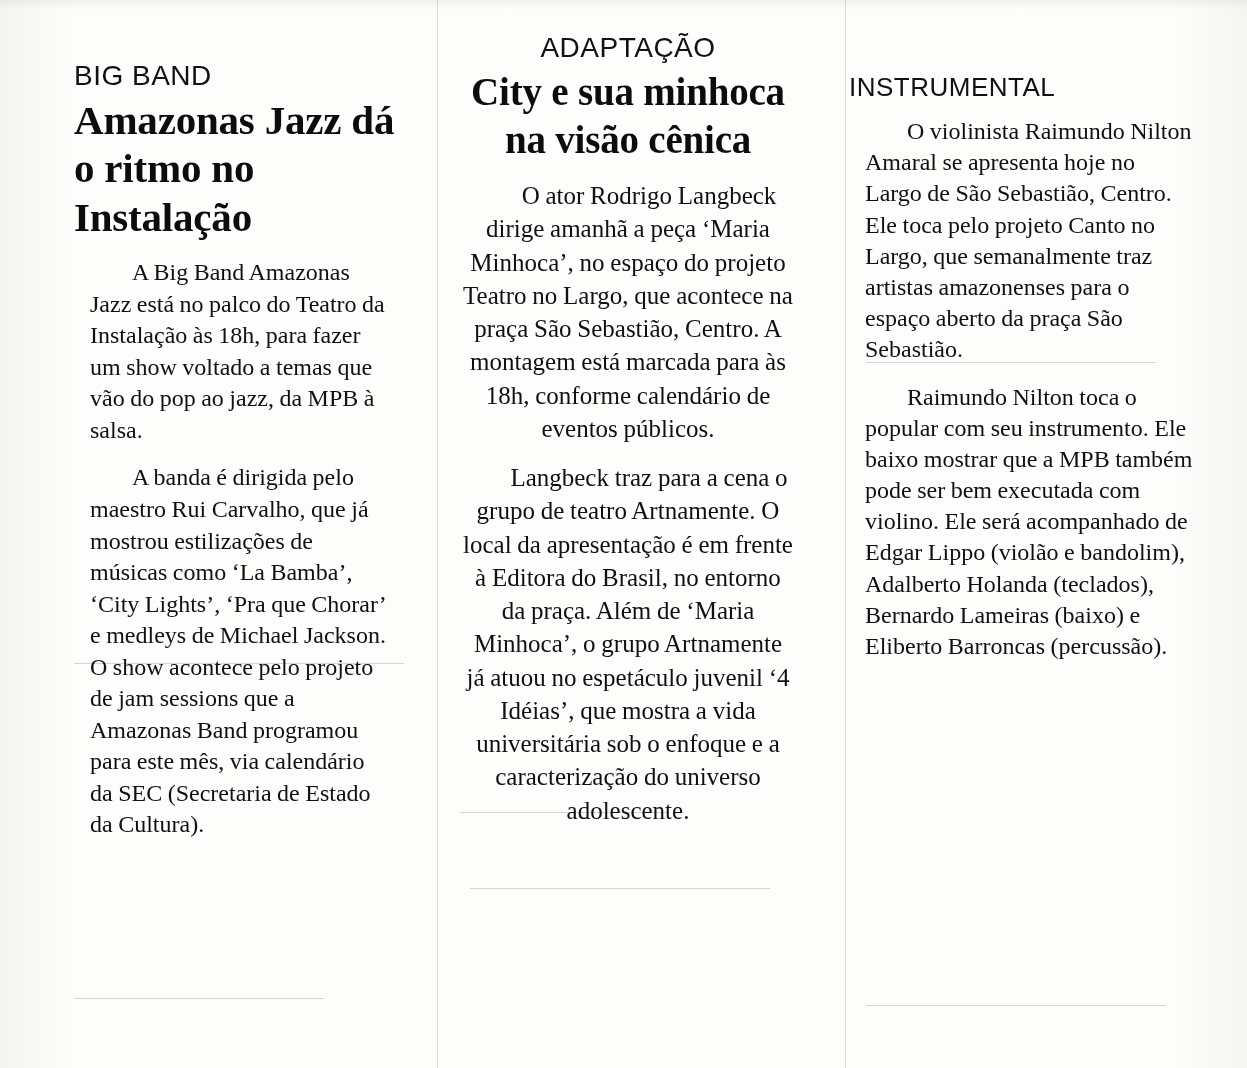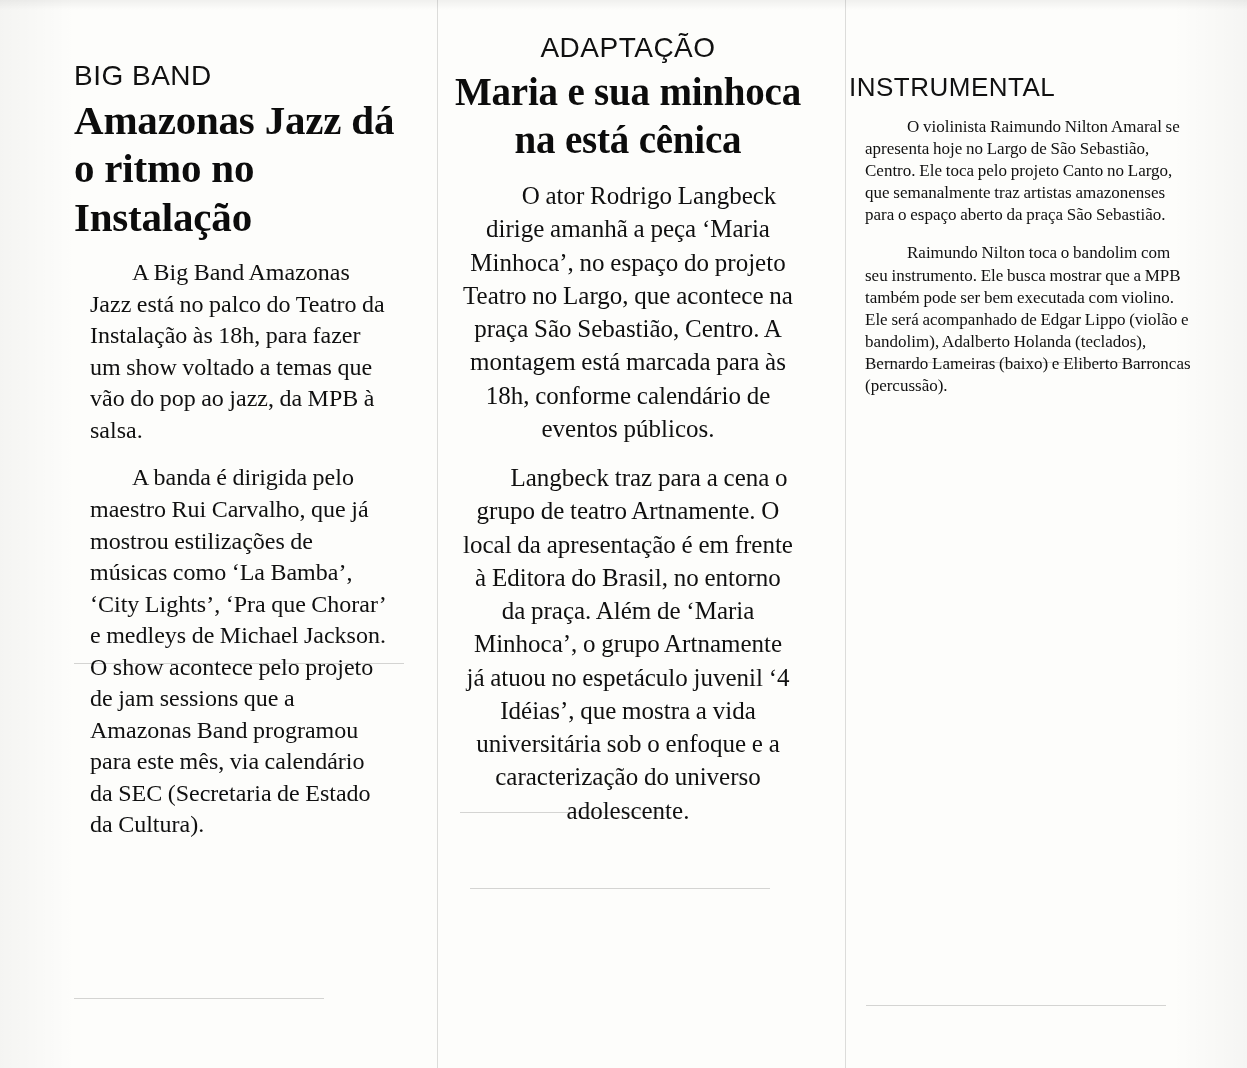--- a/index.html
+++ b/index.html
@@ -78,21 +78,21 @@
     margin: 16px;
     text-indent: 42px;
     font-size: 25px;
     line-height: 1.30;
     font-family: "Liberation Serif", serif;
     color: #101010;
     word-spacing: -0.5px;
   }
   .col-1 .body p { font-size: 24px; line-height: 1.315; }
   .col-2 .body p { font-size: 25px; line-height: 1.33; }
-  .col-3 .body p { font-size: 17px; line-height: 1.30; }
+  .col-3 .body p { font-size: 24px; line-height: 1.30; }
 
   .body p + p { margin-top: 0; }
 
   
   .smudge {
     position: absolute;
     background: rgba(0,0,0,0.16);
     pointer-events: none;
   }
   .s1 { left: 74px; top: 663px; width: 330px; height: 1px; }
@@ -120,32 +120,32 @@
       <div class="kicker">BIG BAND</div>
       <h1 class="headline">Amazonas Jazz dá o ritmo no Instalação</h1>
       <div class="body">
         <p>A Big Band Amazonas Jazz está no palco do Teatro da Instalação às 18h, para fazer um show voltado a temas que vão do pop ao jazz, da MPB à salsa.</p>
         <p>A banda é dirigida pelo maestro Rui Carvalho, que já mostrou estilizações de músicas como ‘La Bamba’, ‘City Lights’, ‘Pra que Chorar’ e medleys de Michael Jackson. O show acontece pelo projeto de jam sessions que a Amazonas Band programou para este mês, via calendário da SEC (Secretaria de Estado da Cultura).</p>
       </div>
     </div>
 
     <div class="col col-2">
       <div class="kicker">ADAPTAÇÃO</div>
-      <h1 class="headline">Maria e sua minhoca na está cênica</h1>
+      <h1 class="headline">City e sua minhoca na visão cênica</h1>
       <div class="body">
         <p>O ator Rodrigo Langbeck dirige amanhã a peça ‘Maria Minhoca’, no espaço do projeto Teatro no Largo, que acontece na praça São Sebastião, Centro. A montagem está marcada para às 18h, conforme calendário de eventos públicos.</p>
         <p>Langbeck traz para a cena o grupo de teatro Artnamente. O local da apresentação é em frente à Editora do Brasil, no entorno da praça. Além de ‘Maria Minhoca’, o grupo Artnamente já atuou no espetáculo juvenil ‘4 Idéias’, que mostra a vida universitária sob o enfoque e a caracterização do universo adolescente.</p>
       </div>
     </div>
 
     <div class="col col-3">
       <div class="kicker small">INSTRUMENTAL</div>
       <div class="body">
         <p>O violinista Raimundo Nilton Amaral se apresenta hoje no Largo de São Sebastião, Centro. Ele toca pelo projeto Canto no Largo, que semanalmente traz artistas amazonenses para o espaço aberto da praça São Sebastião.</p>
-        <p>Raimundo Nilton toca o bandolim com seu instrumento. Ele busca mostrar que a MPB também pode ser bem executada com violino. Ele será acompanhado de Edgar Lippo (violão e bandolim), Adalberto Holanda (teclados), Bernardo Lameiras (baixo) e Eliberto Barroncas (percussão).</p>
+        <p>Raimundo Nilton toca o popular com seu instrumento. Ele baixo mostrar que a MPB também pode ser bem executada com violino. Ele será acompanhado de Edgar Lippo (violão e bandolim), Adalberto Holanda (teclados), Bernardo Lameiras (baixo) e Eliberto Barroncas (percussão).</p>
       </div>
     </div>
 
   </div>
 
   <div class="smudge s1"></div>
   <div class="smudge s2"></div>
   <div class="smudge s3"></div>
   <div class="smudge s4"></div>
   <div class="smudge s5"></div>

